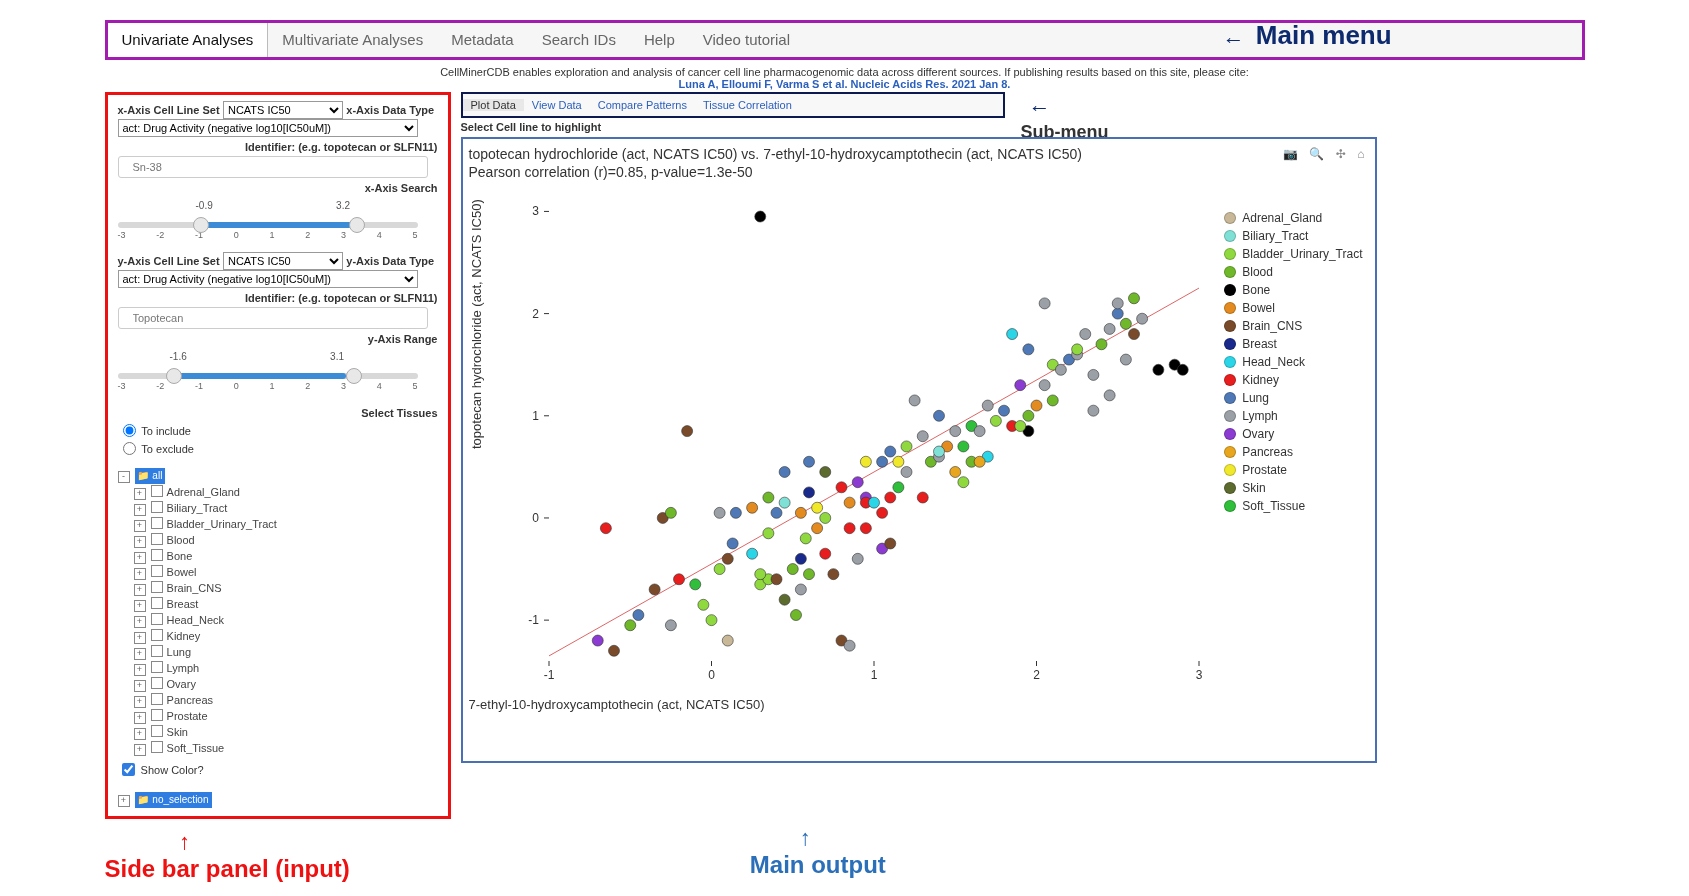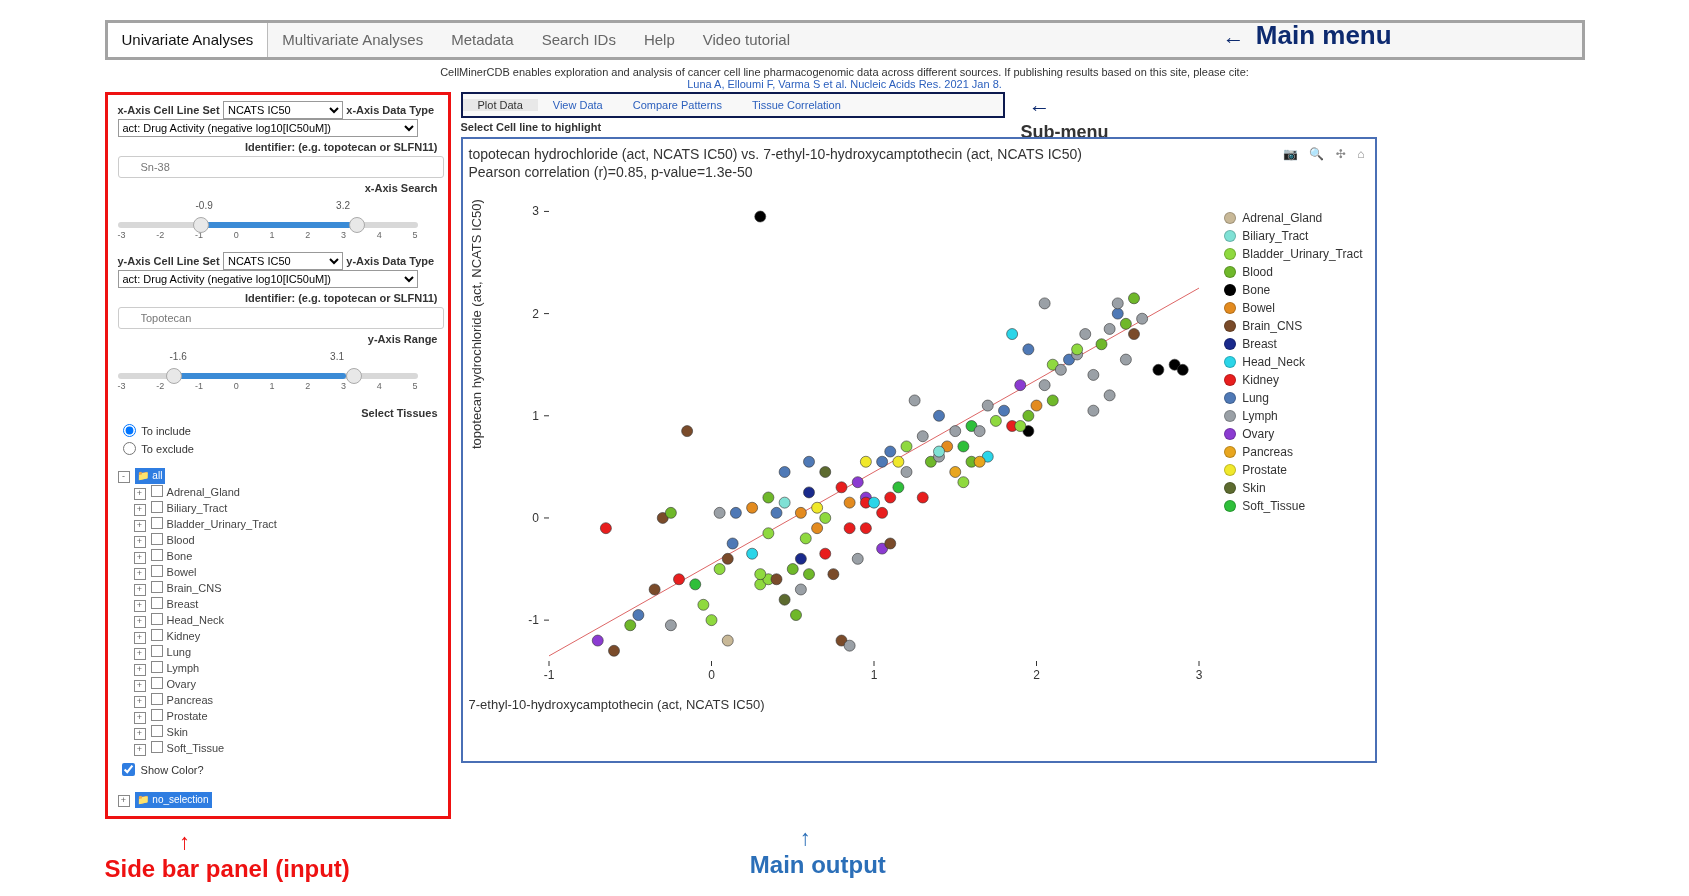--- a/index.html
+++ b/index.html
@@ -1,32 +1,32 @@
 <!DOCTYPE html>
 <html><head>
 <meta charset="utf-8">
 <style>
   html,body{margin:0;padding:0;font-family:Arial,Helvetica,sans-serif;font-size:12px;color:#333;background:#fff;}
   .wrap{width:1480px;margin:20px auto;position:relative;}
-  .main-menu{border:3px solid #a3a3a3;background:#f6f6f6;display:flex;align-items:center;height:34px;}
+  .main-menu{border:3px solid #a21caf;background:#f6f6f6;display:flex;align-items:center;height:34px;}
   .main-menu .tab{padding:0 14px;line-height:34px;font-size:15px;color:#666;cursor:pointer;}
   .main-menu .tab.active{background:#fff;color:#111;border-right:1px solid #bbb;}
   .annot{color:#0d2a6f;font-size:26px;font-weight:700;}
   .annot-arrow{color:#0d2a6f;font-size:22px;display:inline-block;padding:0 8px;}
   .annot-main{position:absolute;top:0px;left:1110px;}
   .annot-sub{position:absolute;top:67px;left:985px;}
   .annot-sub .lbl{font-size:18px;font-weight:600;vertical-align:4px;}
   .cite{font-size:11px;color:#333;text-align:center;margin:6px 0 2px 0;}
-  .cite a{color:#2b5fbd;text-decoration:none;}
+  .cite a{color:#2b5fbd;text-decoration:none;font-weight:bold;}
   .row{display:flex;align-items:flex-start;gap:10px;}
   .sidebar{width:320px;border:3px solid #e11;padding:6px 10px 8px 10px;position:relative;}
   .lbl{font-size:11px;font-weight:700;display:block;margin-top:4px;text-align:right;}
   .lbl2{font-size:11px;font-weight:700;margin-top:2px;}
   select{font-size:11px;border:1px solid #999;background:#fff;height:18px;}
-  .txt{display:block;width:280px;border:1px solid #ccc;padding:4px 22px;font-size:11px;color:#777;margin-top:3px;border-radius:3px;}
+  .txt{display:block;width:280px;border:1px solid #ccc;padding:4px 14px;font-size:11px;color:#777;margin-top:3px;border-radius:3px;}
   .slider-box{margin-top:4px;width:300px;}
   .slider-val{font-size:10px;color:#555;}
   .track{height:6px;background:#d8d8d8;border-radius:3px;position:relative;margin-top:10px;}
   .track .fill{position:absolute;height:6px;background:#3b8bd6;border-radius:3px;}
   .track .handle{width:14px;height:14px;background:#e8e8e8;border:1px solid #aaa;border-radius:50%;position:absolute;top:-5px;}
   .ticks{display:flex;justify-content:space-between;font-size:9px;color:#666;margin-top:2px;}
   .sect-gap{height:12px;}
   .radio-row{font-size:11px;margin-top:2px;}
   .radio-row input{vertical-align:-2px;}
   .tree{font-size:11px;color:#444;margin-top:12px;line-height:16px;}
@@ -36,21 +36,21 @@
   .tree .root{background:#2f7de1;color:#fff;padding:0 3px;font-size:10px;display:inline-block;}
   .tree .folder{display:inline-block;width:12px;color:#2f7de1;}
   .tree ul{list-style:none;margin:0;padding-left:16px;}
   .chk{font-size:11px;margin-top:4px;}
   .chk input{vertical-align:-2px;accent-color:#2f7de1;}
   .sidebar-annot{color:#e11;font-size:24px;font-weight:600;text-align:left;margin-top:10px;}
   .sidebar-annot .arrow{color:#e11;font-size:22px;display:block;text-align:center;width:60px;margin-left:50px;}
 
   .main-area{flex:1;}
   .sub-menu{border:2px solid #0d1a4f;background:#f8f8f8;display:flex;align-items:center;height:22px;width:540px;}
-  .sub-menu .sm{font-size:11px;color:#2b5fbd;padding:0 15px;cursor:pointer;}
+  .sub-menu .sm{font-size:11px;color:#2b5fbd;padding:0 8px;cursor:pointer;}
   .sub-menu .sm.active{background:#e8e8e8;color:#333;}
   .sel-hl{font-size:11px;font-weight:700;margin-top:3px;}
   .plot-box{border:2px solid #4a6fb5;margin-top:4px;padding:6px;position:relative;height:610px;width:900px;}
   .plot-tools{position:absolute;top:8px;right:10px;color:#888;font-size:12px;}
   .plot-tools span{margin-left:8px;cursor:pointer;}
   .plot-title{font-family:Arial;font-size:14px;color:#333;line-height:1.3;}
   svg{display:block;}
   .legend{position:absolute;top:70px;right:12px;font-size:12px;color:#333;}
   .legend .li{height:18px;display:flex;align-items:center;}
   .legend .sw{display:inline-block;width:10px;height:10px;border-radius:50%;margin-right:6px;border:1px solid rgba(0,0,0,.2);}

